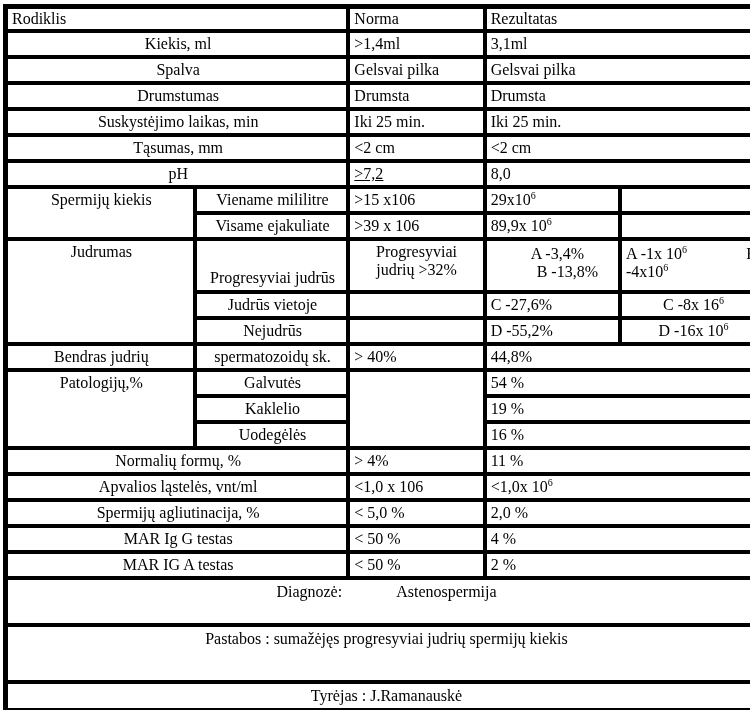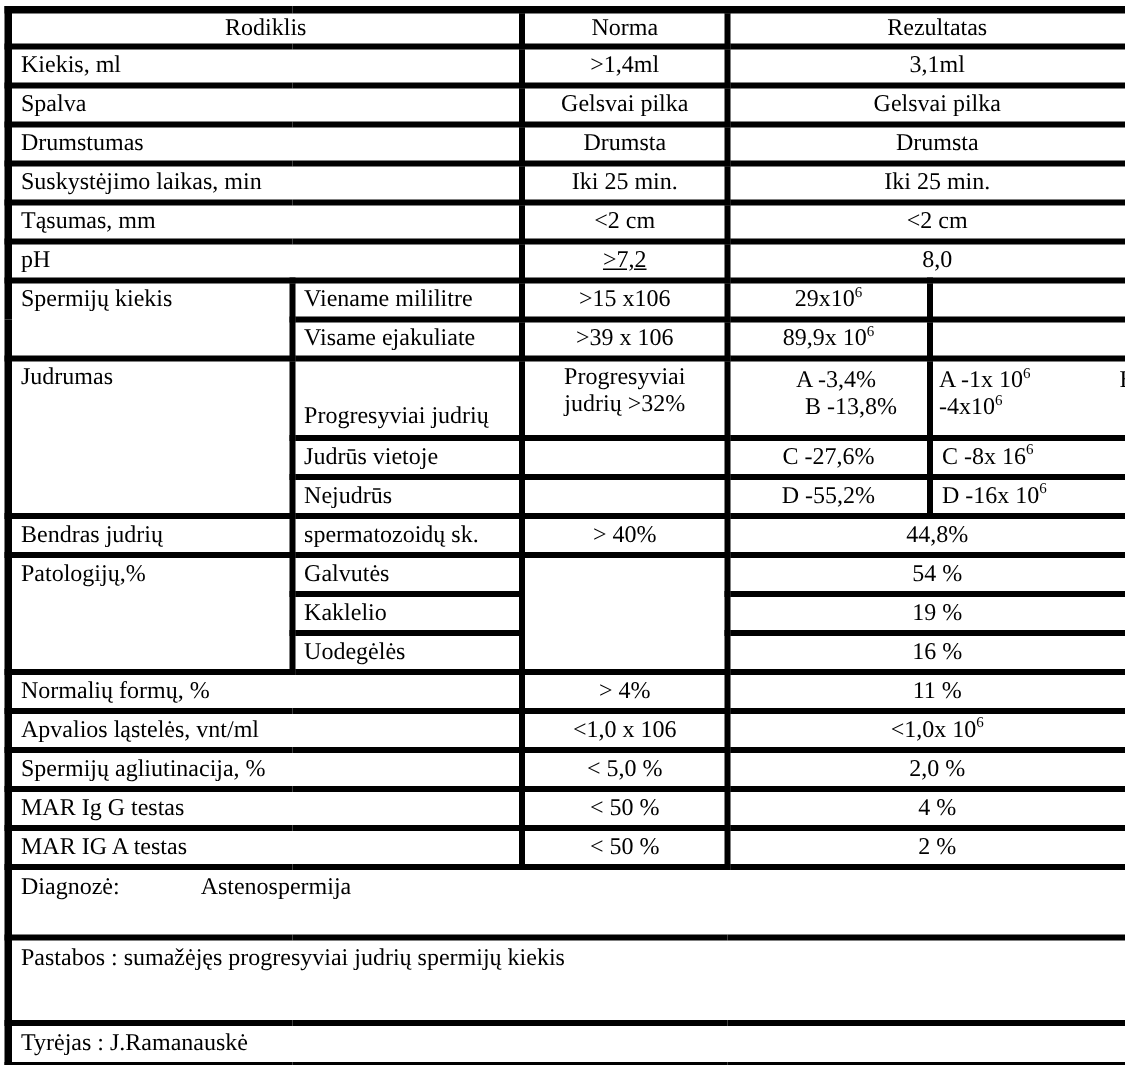--- a/index.html
+++ b/index.html
@@ -16,22 +16,22 @@
   td {
     border:4px solid #000;
     padding:0 4px;
     font-size:16px; line-height:1.12;
     height:22px;
     vertical-align:middle;
     overflow:hidden;
     white-space:nowrap;
   }
   tr.hdr td { height:20px; }
-  td.ctr { text-align:center; }
-  td.lbl { text-align:left; padding-left:6px; }
+  td.ctr { text-align:left; }
+  td.lbl { text-align:center; padding-left:6px; }
   td.top { vertical-align:top; padding-top:2px; }
   td.bot { vertical-align:bottom; padding-bottom:3px; }
   tr.tall td { height:46px; }
   .ul { text-decoration:underline; }
   sup { font-size:10px; vertical-align:super; line-height:0; }
   .subindent { padding-left:14px; }
   .a-line { text-align:center; padding-left:10px; margin-top:2px; }
   .b-line { text-align:center; padding-left:30px; }
   .norm2 { text-align:center; }
   .flexline { display:flex; justify-content:space-between; padding-right:2px; margin-top:2px; }
@@ -99,21 +99,21 @@
   </tr>
   <tr>
     <td class="lbl">Visame ejakuliate</td>
     <td class="ctr">&gt;39 x 106</td>
     <td class="ctr"><span>89,9x 10</span><sup>6</sup></td>
     <td></td>
   </tr>
 
   <tr class="tall">
     <td class="lbl top" rowspan="3">Judrumas</td>
-    <td class="lbl bot subindent">Progresyviai judrių</td>
+    <td class="lbl bot subindent">Progresyviai judrūs</td>
     <td class="top">
       <div class="norm2">Progresyviai</div>
       <div class="norm2">judrių &gt;32%</div>
     </td>
     <td class="top">
       <div class="a-line">A -3,4%</div>
       <div class="b-line">B -13,8%</div>
     </td>
     <td class="top">
       <div class="flexline">

